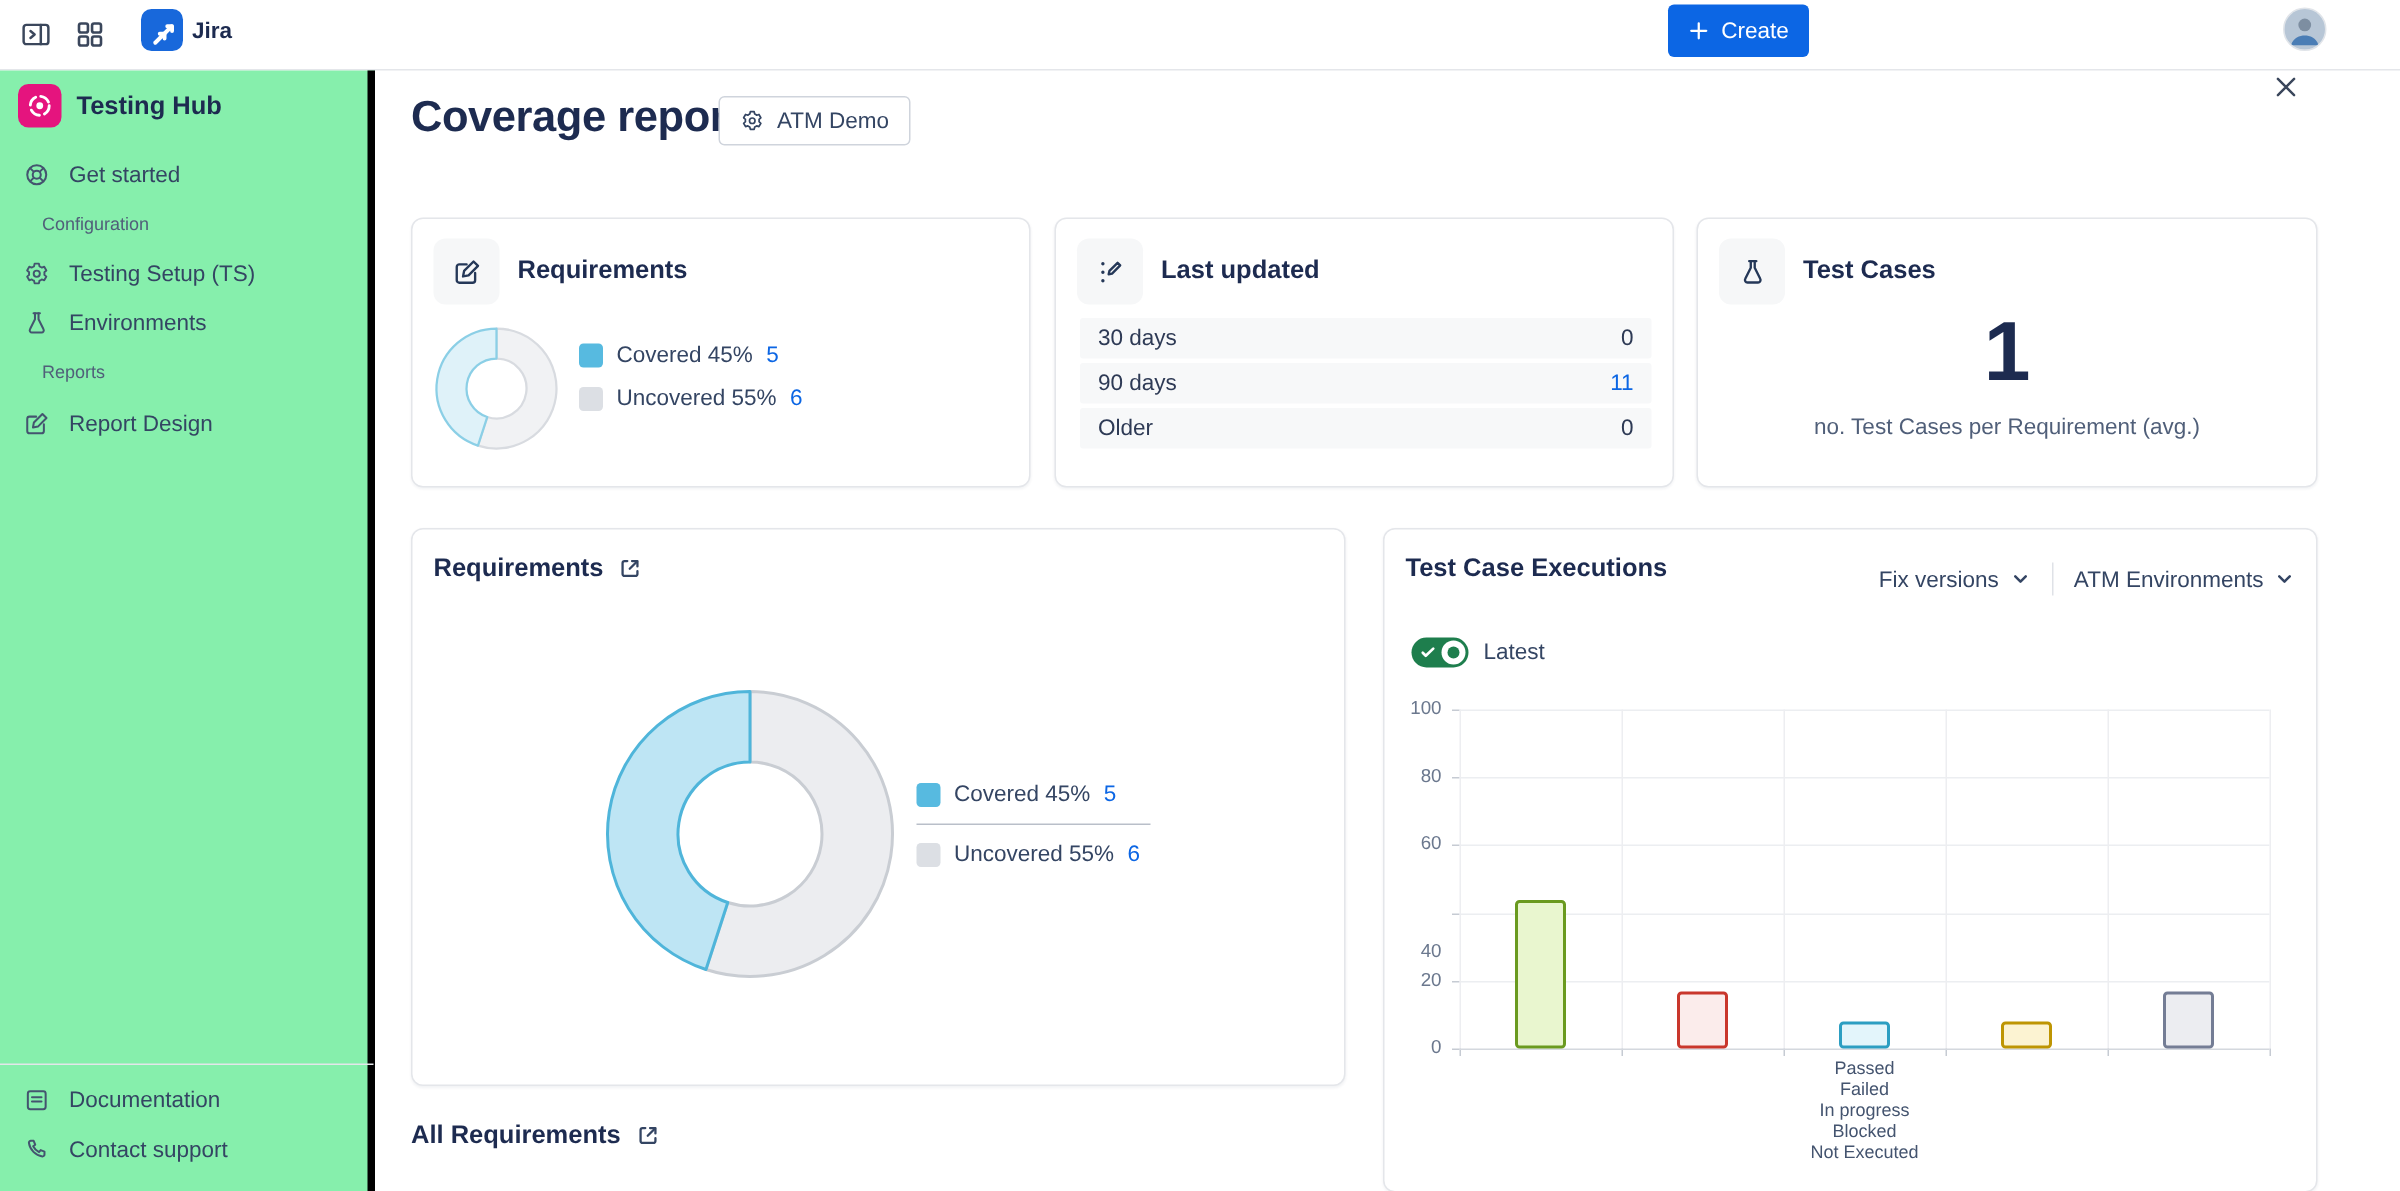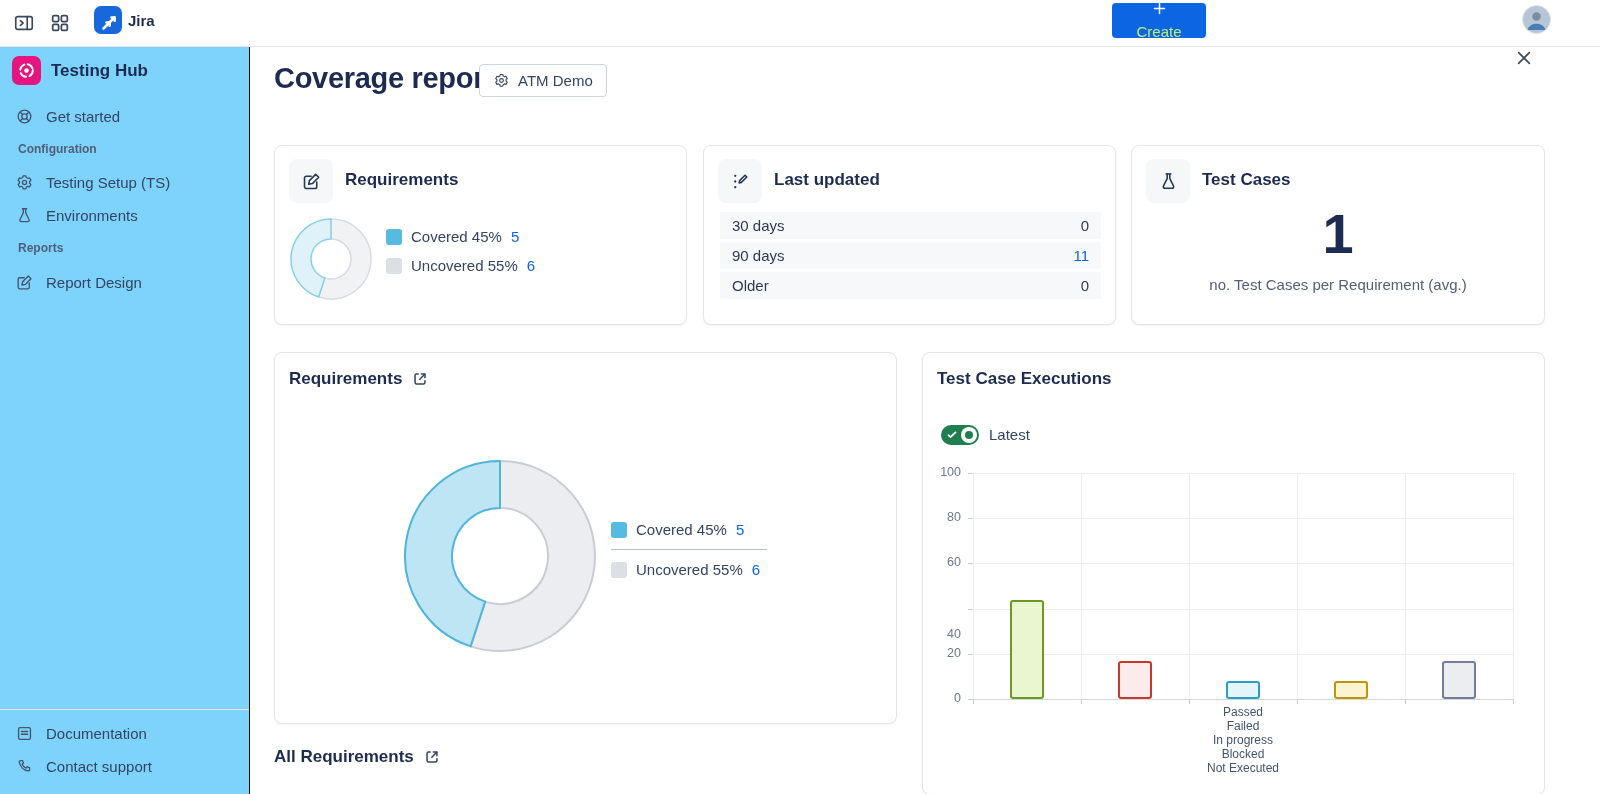--- a/index.html
+++ b/index.html
@@ -8,31 +8,31 @@
   #app { position:relative; width:1600px; height:794px; background:#fff; overflow:hidden; }
 
   
   .topbar { position:absolute; left:0; top:0; width:1600px; height:47px; background:#fff; border-bottom:1px solid #E4E6EA; }
   .tb-icon-btn { position:absolute; top:9px; width:28px; height:28px; display:flex; align-items:center; justify-content:center; color:#3B475C; border-radius:4px; cursor:pointer; }
   .jira-logo { position:absolute; left:94px; top:6px; width:28px; height:28px; border-radius:7px; background:#1868DB; display:flex; align-items:center; justify-content:center; }
   .jira-name { position:absolute; left:128px; top:0; height:40px; display:flex; align-items:center; font-size:15px; font-weight:700; color:#1D2B50; }
   .search-wrap { position:absolute; left:364px; top:3px; width:740px; height:35px; border:1px solid #C1C7D0; border-radius:6px; background:#fff; display:flex; align-items:center; padding:0 10px; gap:8px; color:#626F86; }
   .search-wrap input { border:none; outline:none; flex:1; font-size:15px; font-family:"Liberation Sans", sans-serif; color:#172B4D; background:transparent; }
   .search-wrap input::placeholder { color:#626F86; }
-  .create-btn { position:absolute; left:1112px; top:3px; height:35px; width:94px; border:none; border-radius:4px; background:#0C66E4; color:#bef264; font-size:15px; font-weight:500; font-family:"Liberation Sans", sans-serif; display:flex; align-items:center; justify-content:center; gap:7px; cursor:pointer;flex-direction:column; }
+  .create-btn { position:absolute; left:1112px; top:3px; height:35px; width:94px; border:none; border-radius:4px; background:#0C66E4; color:#ffffff; font-size:15px; font-weight:500; font-family:"Liberation Sans", sans-serif; display:flex; align-items:center; justify-content:center; gap:7px; cursor:pointer; }
   .avatar { position:absolute; left:1522px; top:5px; width:29px; height:29px; border-radius:50%; background:#C9D4E0; overflow:hidden; border:1px solid #E0E4E9; cursor:pointer; }
 
   
-  .sidebar { position:absolute; left:0; top:47px; width:250px; height:747px; background:#7dd3fc; border-right:1px solid #000000; }
+  .sidebar { position:absolute; left:0; top:47px; width:250px; height:747px; background:#86efac; border-right:5px solid #000000; }
   .sb-head { position:absolute; left:12px; top:9px; display:flex; align-items:center; gap:10px; cursor:pointer; }
   .atm-logo { width:29px; height:29px; border-radius:7px; background:#E5147E; display:flex; align-items:center; justify-content:center; }
   .sb-title { font-size:17px; font-weight:700; color:#1D2B50; }
   .sb-item { position:absolute; left:6px; width:238px; height:32px; display:flex; align-items:center; gap:12px; padding-left:8px; border-radius:6px; font-size:15px; color:#344563; cursor:pointer; }
   .sb-item .ic { width:20px; height:20px; display:flex; align-items:center; justify-content:center; color:#44546F; }
-  .sb-section { position:absolute; left:18px; font-size:12px; font-weight:700; color:#505F79; }
+  .sb-section { position:absolute; left:28px; font-size:12px; font-weight:400; color:#505F79; }
   .sb-divider { position:absolute; left:0; top:662px; width:249px; height:1px; background:#E4E6EA; }
 
   
   .close-x { position:absolute; left:1512px; top:46px; width:24px; height:24px; display:flex; align-items:center; justify-content:center; color:#3B475C; cursor:pointer; }
   .page-title { position:absolute; left:274px; top:62px; font-size:29px; font-weight:700; letter-spacing:-0.3px; color:#1D2B50; }
   .project-btn { position:absolute; left:479px; top:64px; height:33px; padding:0 13px; background:#fff; border:1px solid #CFD4DC; border-radius:4px; display:flex; align-items:center; gap:8px; font-size:15px; font-family:"Liberation Sans", sans-serif; color:#344563; cursor:pointer; }
 
   .card { position:absolute; background:#fff; border:1px solid #E4E6EA; border-radius:8px; box-shadow:0 1px 2px rgba(9,30,66,0.06); }
   #card-req-summary { left:274px; top:145px; width:413px; height:180px; }
   #card-last-updated { left:703px; top:145px; width:413px; height:180px; }
@@ -320,20 +320,39 @@
         <span class="sw" style="background: rgb(220, 223, 228);"></span>
         <span class="legend-label">Uncovered 55%</span>
         <a class="legend-value">6</a>
       </div>
     </div>
   </div>
 
   <div class="card" id="card-executions">
     <div class="detail-title">
       <span>Test Case Executions</span>
+    </div>
+    <div class="exec-filters">
+      <div class="filter">
+        <span>Fix versions</span>
+        <span style="display:flex">
+          <svg width="14" height="14" viewBox="0 0 14 14" fill="none" stroke="#344563" stroke-width="1.7" stroke-linecap="round" stroke-linejoin="round">
+              <path d="M3.5 5.2L7 8.7l3.5-3.5"></path>
+            </svg>
+        </span>
+      </div>
+      <div class="filter-divider"></div>
+      <div class="filter">
+        <span>ATM Environments</span>
+        <span style="display:flex">
+          <svg width="14" height="14" viewBox="0 0 14 14" fill="none" stroke="#344563" stroke-width="1.7" stroke-linecap="round" stroke-linejoin="round">
+              <path d="M3.5 5.2L7 8.7l3.5-3.5"></path>
+            </svg>
+        </span>
+      </div>
     </div>
 
     <div class="toggle">
       <svg width="12" height="12" viewBox="0 0 12 12" fill="none" stroke="#fff" stroke-width="1.8" stroke-linecap="round" stroke-linejoin="round">
           <path d="M2.5 6.2l2 2L9.5 3.4"></path>
         </svg>
       <span class="knob"></span>
     </div>
     <div class="toggle-label">Latest</div>
 

